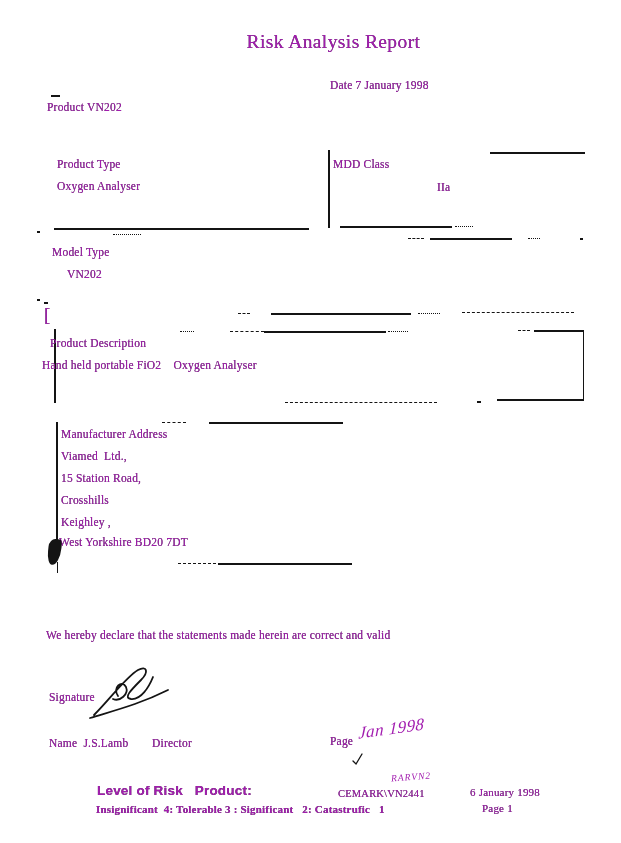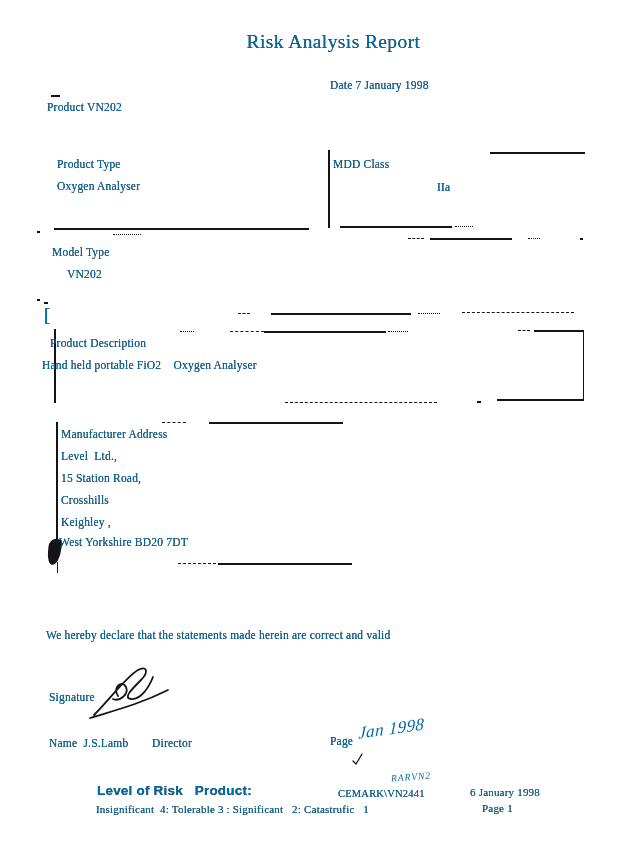--- a/index.html
+++ b/index.html
@@ -1,27 +1,27 @@
 <!DOCTYPE html>
 <html><head>
 <meta charset="utf-8">
 <style>
   html,body{margin:0;padding:0;background:#e8e8e8}
   .page{
     position:relative;width:621px;height:843px;background:#ffffff;
-    font-family:"Liberation Serif","DejaVu Serif",serif;color:#0369a1;
+    font-family:"Liberation Serif","DejaVu Serif",serif;color:#a21caf;
     overflow:hidden;margin:0 auto;
   }
   .t{
     position:absolute;font-size:11.5px;line-height:13px;white-space:pre;
     letter-spacing:.2px;text-shadow:0 0 .6px rgba(20,20,20,.8);
   }
   .title{font-size:19.5px;line-height:22px;letter-spacing:.4px}
   .bold-sans{font-family:"Liberation Sans","DejaVu Sans",sans-serif;font-weight:700;font-size:13.5px;letter-spacing:.2px}
-  .bold-serif{font-weight:400;font-size:11px}
+  .bold-serif{font-weight:700;font-size:11px}
   .hand{font-style:italic;font-size:17px;transform:rotate(-8deg) skewX(-10deg);letter-spacing:.5px;text-shadow:none}
   .hand-sm{font-style:italic;font-size:9.5px;transform:rotate(-4deg);letter-spacing:1px;text-shadow:none}
   .ln{position:absolute;background:#141414;height:1.5px}
   .vln{position:absolute;background:#141414;width:1.6px}
   .lnd{position:absolute;border-top:1.6px dashed #141414;height:0}
   .lnp{position:absolute;border-top:1.6px dotted #141414;height:0}
   .dot{position:absolute;background:#141414;width:3px;height:2px}
   .blot{
     position:absolute;left:48px;top:539px;width:13px;height:26px;background:#141414;
     border-radius:55% 20% 65% 45% / 35% 25% 75% 55%;transform:rotate(6deg);
@@ -77,21 +77,21 @@
   <div class="ln" style="left:497px;top:399px;width:87px"></div>
   <div class="dot" style="left:477px;top:401px;width:4px"></div>
   <div class="lnd" style="left:285px;top:402px;width:152px"></div>
   <div class="t" style="left:50px;top:337px">Product Description</div>
   <div class="t" style="left:42px;top:359px">Hand held portable FiO2    Oxygen Analyser</div>
 
   <div class="lnd" style="left:162px;top:422px;width:24px"></div>
   <div class="ln" style="left:209px;top:422px;width:134px"></div>
   <div class="vln" style="left:56px;top:422px;height:122px"></div>
   <div class="t" style="left:61px;top:428px">Manufacturer Address</div>
-  <div class="t" style="left:61px;top:450px">Level  Ltd.,</div>
+  <div class="t" style="left:61px;top:450px">Viamed  Ltd.,</div>
   <div class="t" style="left:61px;top:472px">15 Station Road,</div>
   <div class="t" style="left:61px;top:494px">Crosshills</div>
   <div class="t" style="left:61px;top:516px">Keighley ,</div>
   <div class="t" style="left:59px;top:536px">West Yorkshire BD20 7DT</div>
   <div class="blot"></div>
   <div class="blot-tail"></div>
   <div class="lnd" style="left:178px;top:563px;width:38px"></div>
   <div class="ln" style="left:218px;top:563px;width:134px"></div>
 
   <div class="t" style="left:46px;top:629px">We hereby declare that the statements made herein are correct and valid</div>

